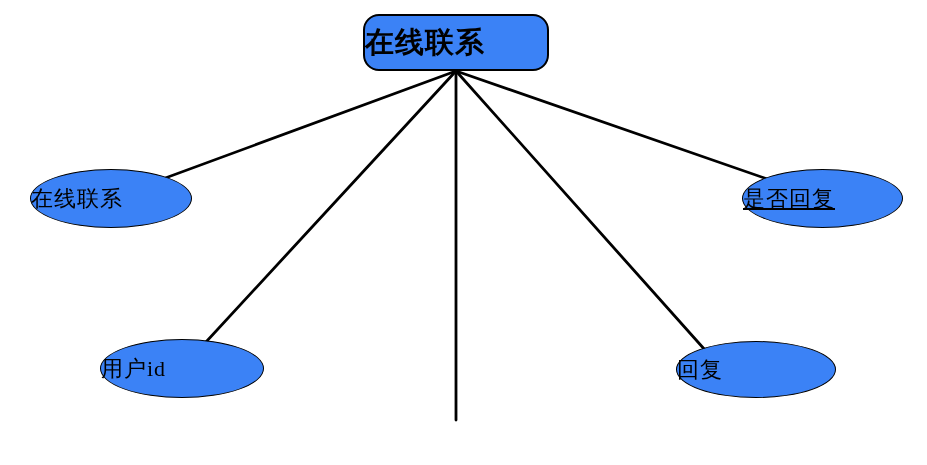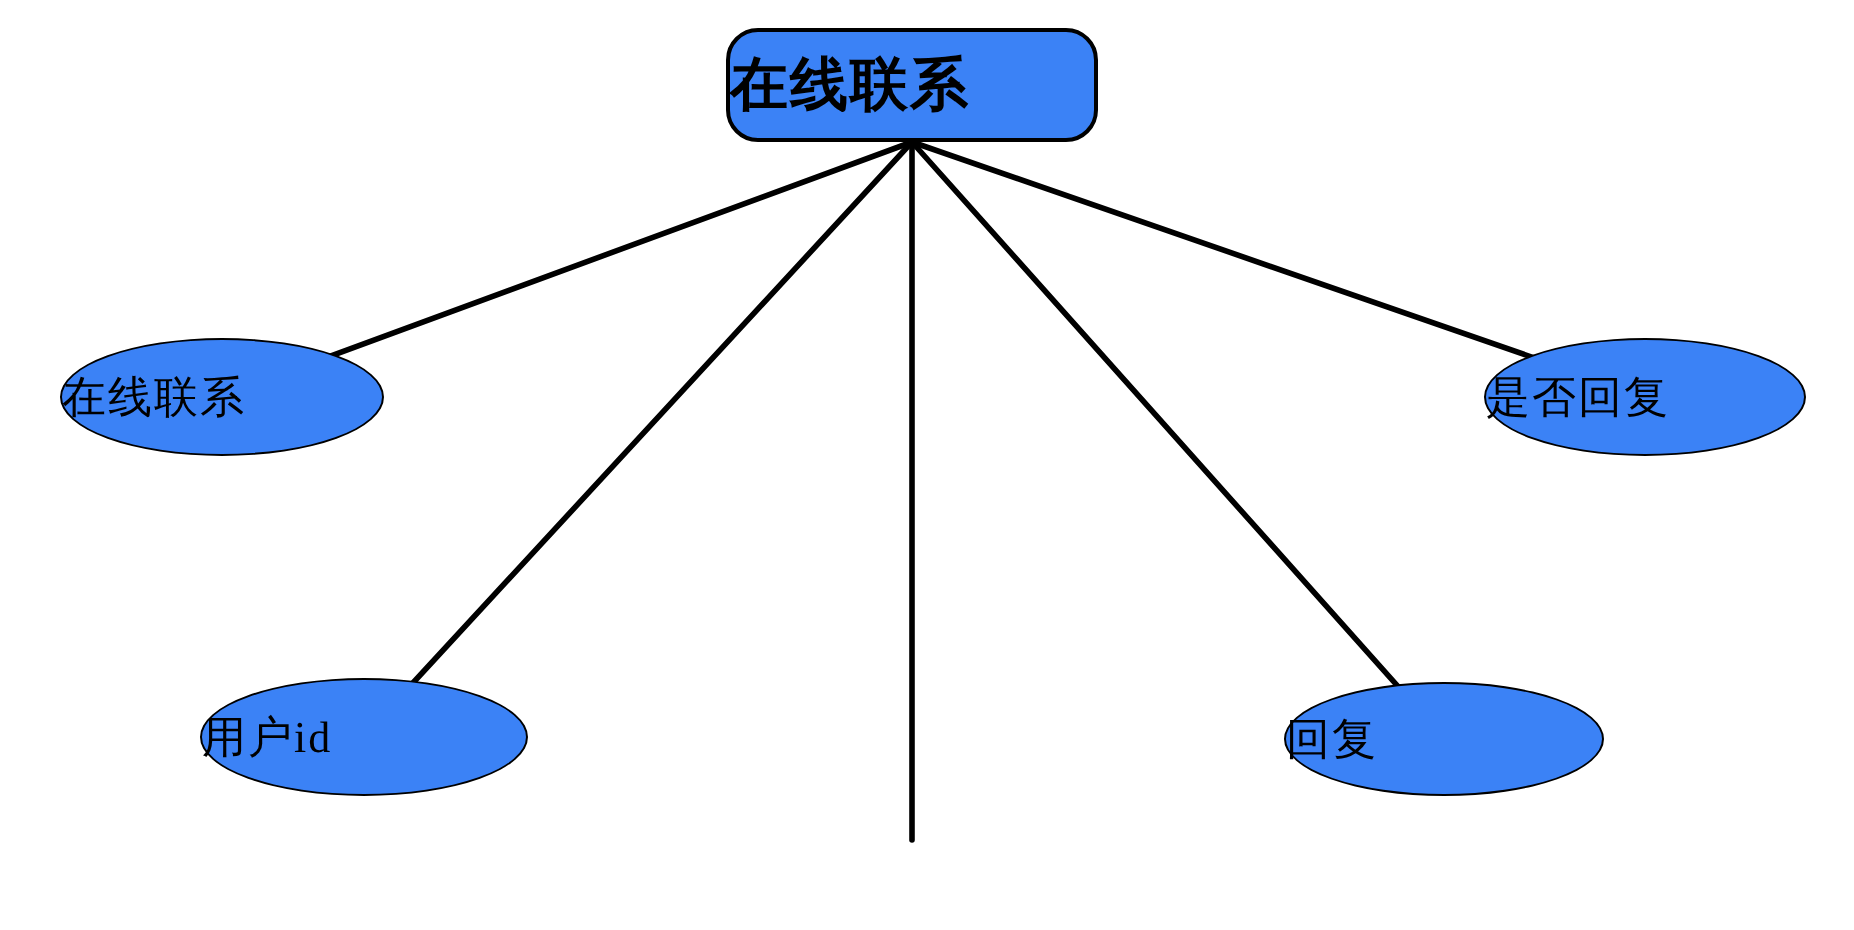--- a/index.html
+++ b/index.html
@@ -51,22 +51,22 @@
   }
   .attr-node {
     border: 1.5px solid #000000;
     border-radius: 50%;
     font-size: 22px;
     letter-spacing: 1px;
   }
   .attr-user-id     { left: 30px;  top: 169px; width: 162px; height: 59px; }
   .attr-admin-id    { left: 100px; top: 339px; width: 164px; height: 59px; }
   .attr-question    { left: 372px; top: 391px; width: 168px; height: 59px; }
-  .attr-reply       { left: 642px; top: 341px; width: 160px; height: 57px; }
-  .attr-is-replied  { left: 742px; top: 169px; width: 161px; height: 59px; }
+  .attr-reply       { left: 676px; top: 341px; width: 160px; height: 57px; }
+  .attr-is-replied  { left: 742px; top: 169px; width: 161px; height: 59px; text-decoration: underline; }
 </style>
 </head>
 <body>
 
 <div class="canvas">
 
   <svg class="edges-svg" viewBox="0 0 927 465">
     <line x1="456" y1="71" x2="111" y2="198"></line>
     <line x1="456" y1="71" x2="182" y2="368"></line>
     <line x1="456" y1="71" x2="456" y2="420"></line>

